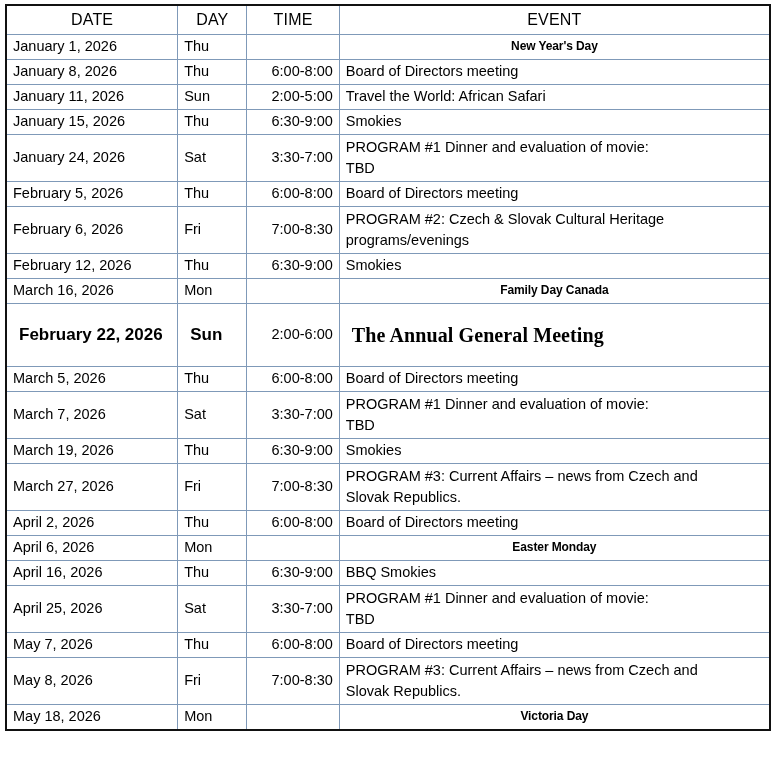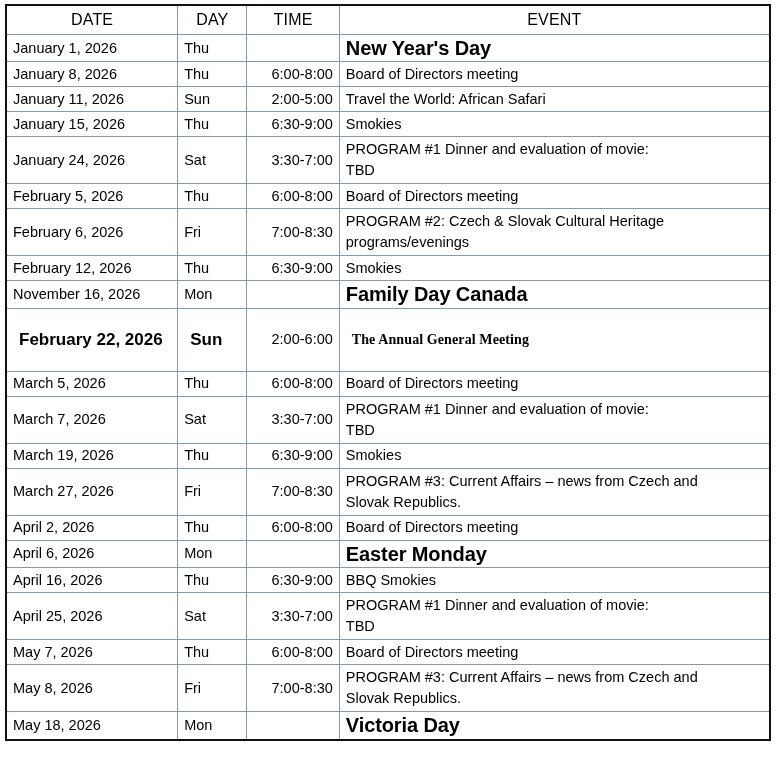--- a/index.html
+++ b/index.html
@@ -63,35 +63,36 @@
   td.day   { }
   td.time  { text-align: right; white-space: nowrap; }
   td.event { text-align: left;   padding-left: 8px; }
 
   tr.r-single td { height: 24px; }
   tr.r-double td { height: 46px; }
 
   
   td.event.holiday {
     font-weight: bold;
-    font-size: 20px;
+    font-size: 12px;
     letter-spacing: -0.1px;
+    text-align: center;
   }
 
   
   tr.r-agm td { height: 62px; padding-left: 12px; }
   tr.r-agm td.date,
   tr.r-agm td.day {
     font-weight: bold;
     font-size: 17px;
   }
   tr.r-agm td.event.agm {
     font-family: "Liberation Serif", "DejaVu Serif", serif;
     font-weight: bold;
-    font-size: 14px;
+    font-size: 20px;
     letter-spacing: 0.1px;
     margin-left: 40px;
   }
 
   .evt-line { display: block; }
   .evt-line + .evt-line { margin-top: 2px; }
 </style>
 </head>
 <body>
 
@@ -172,21 +173,21 @@
         </tr>
         <tr class="r-single">
           <td class="date">February 12, 2026</td>
           <td class="day">Thu</td>
           <td class="time">6:30-9:00</td>
           <td class="event">
             <span class="evt-line">Smokies</span>
           </td>
         </tr>
         <tr class="r-single">
-          <td class="date">November 16, 2026</td>
+          <td class="date">March 16, 2026</td>
           <td class="day">Mon</td>
           <td class="time"></td>
           <td class="event holiday">
             <span class="evt-line">Family Day Canada</span>
           </td>
         </tr>
         <tr class="r-agm">
           <td class="date">February 22, 2026</td>
           <td class="day">Sun</td>
           <td class="time">2:00-6:00</td>

